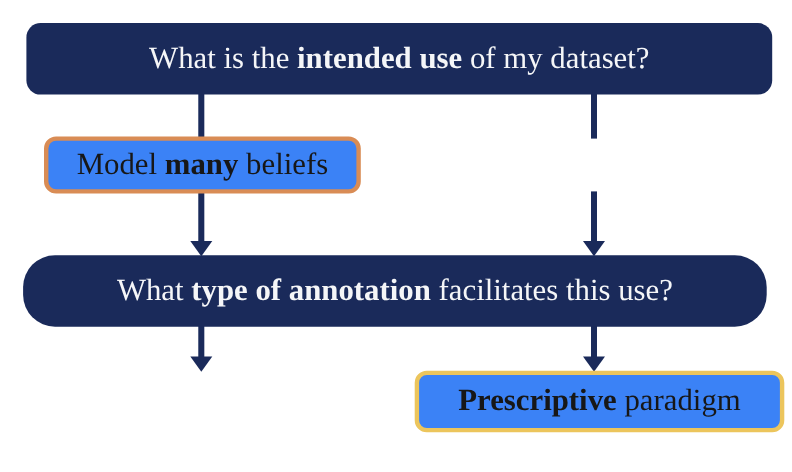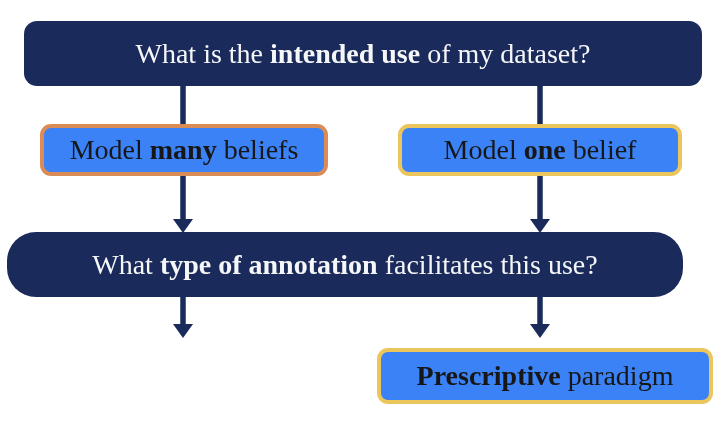--- a/index.html
+++ b/index.html
@@ -42,23 +42,23 @@
     border-radius: 11px;
     font-size: 28px;
   }
   .opt-orange { border: 4px solid #d98c55; }
   .opt-yellow { border: 4px solid #ecc55c; }
   .box b { font-weight: 700; }
   
   #q1  { left: 24px;  top: 21px;  width: 678px; height: 65px; }
   #m1  { left: 40px;  top: 124px; width: 288px; height: 52px; }
   #m2  { left: 398px; top: 124px; width: 284px; height: 52px; }
-  #q2  { left: 7px;  top: 232px; width: 676px; height: 65px; border-radius: 29px; }
+  #q2  { left: 21px;  top: 232px; width: 676px; height: 65px; border-radius: 29px; }
   #p1  { left: 23px;  top: 337px; width: 324px; height: 56px; }
-  #p2  { left: 377px; top: 348px; width: 336px; height: 56px; }
+  #p2  { left: 377px; top: 337px; width: 336px; height: 56px; }
 </style>
 </head>
 <body>
 
 <div class="canvas">
 
   <svg class="arrows-layer" viewBox="0 0 720 429" xmlns="http://www.w3.org/2000/svg">
 
     <g>
       <line x1="183" y1="84" x2="183" y2="126" stroke="#1a2a5a" stroke-width="5.5"></line>
@@ -87,23 +87,20 @@
   </svg>
 
   <div id="q1" class="box q-box">
     <span><span>What is the </span><b>intended use</b><span> of my dataset?</span></span>
   </div>
 
   <div id="m1" class="box opt-box opt-orange">
     <span><span>Model </span><b>many</b><span> beliefs</span></span>
   </div>
 
-  <div id="m2" class="box opt-box opt-yellow">
-    <span><span>Model </span><b>one</b><span> belief</span></span>
-  </div>
 
   <div id="q2" class="box q-box">
     <span><span>What </span><b>type of annotation</b><span> facilitates this use?</span></span>
   </div>
 
 
   <div id="p2" class="box opt-box opt-yellow">
     <span><span></span><b>Prescriptive</b><span> paradigm</span></span>
   </div>
 

